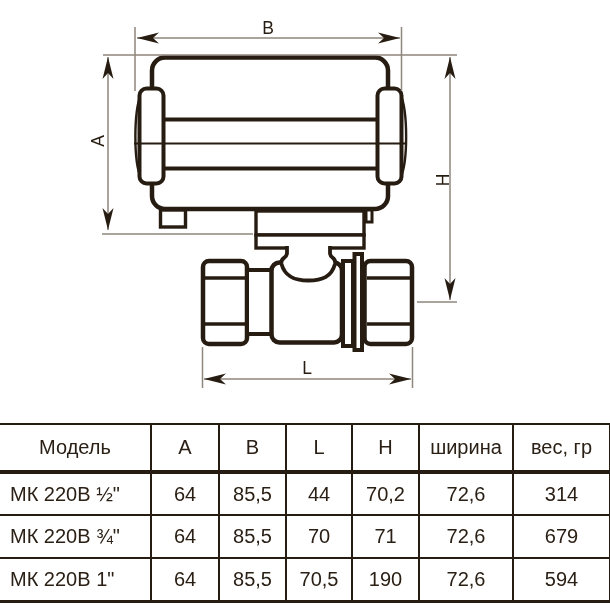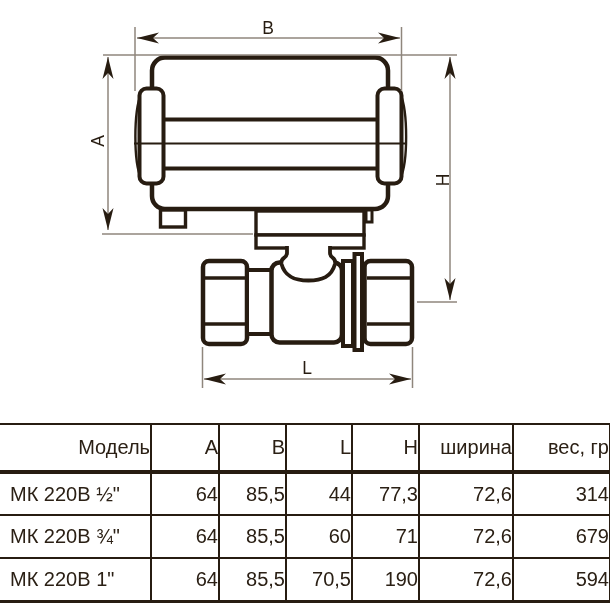--- a/index.html
+++ b/index.html
@@ -37,21 +37,21 @@
     border-collapse:collapse;
     table-layout:fixed;
     font-size:20px;
     color:var(--text);
   }
   .spec-table{border-top:2px solid var(--line-dark);
               border-bottom:3px solid var(--line-dark);
               border-right:2px solid var(--line-dark);}
   .spec-table th,.spec-table td{
     font-weight:normal;
-    text-align:right;
+    text-align:center;
     vertical-align:middle;
     overflow:hidden;
     white-space:nowrap;
   }
   .spec-table th:not(:first-child),
   .spec-table td:not(:first-child){border-left:2px solid var(--line-dark);}
   .spec-table thead th{height:48px;border-bottom:4px solid var(--line-dark);}
   .spec-table tbody td{height:43px;border-top:2px solid var(--line-dark);}
   .spec-table tbody td:first-child{text-align:left;padding-left:10px;}
 </style>
@@ -144,29 +144,29 @@
       <th>ширина</th>
       <th>вес, гр</th>
     </tr>
   </thead>
   <tbody>
     <tr>
       <td>МК 220В ½"</td>
       <td>64</td>
       <td>85,5</td>
       <td>44</td>
-      <td>77,3</td>
+      <td>70,2</td>
       <td>72,6</td>
       <td>314</td>
     </tr>
     <tr>
       <td>МК 220В ¾"</td>
       <td>64</td>
       <td>85,5</td>
-      <td>60</td>
+      <td>70</td>
       <td>71</td>
       <td>72,6</td>
       <td>679</td>
     </tr>
     <tr>
       <td>МК 220В 1"</td>
       <td>64</td>
       <td>85,5</td>
       <td>70,5</td>
       <td>190</td>

